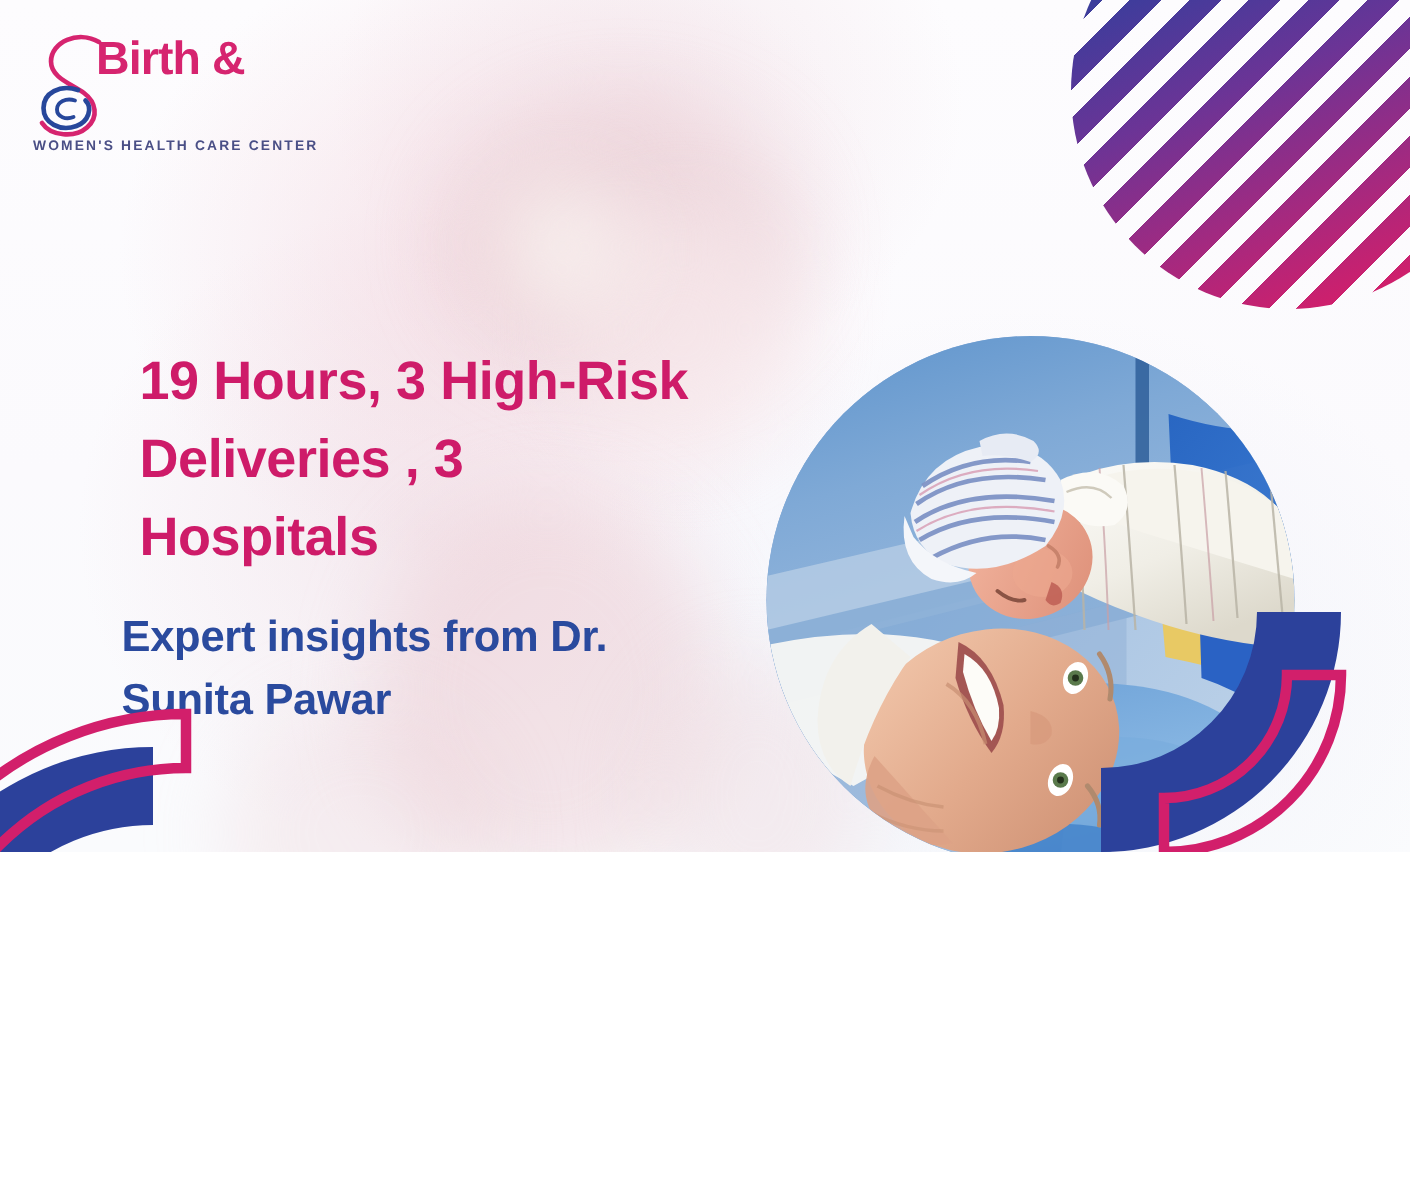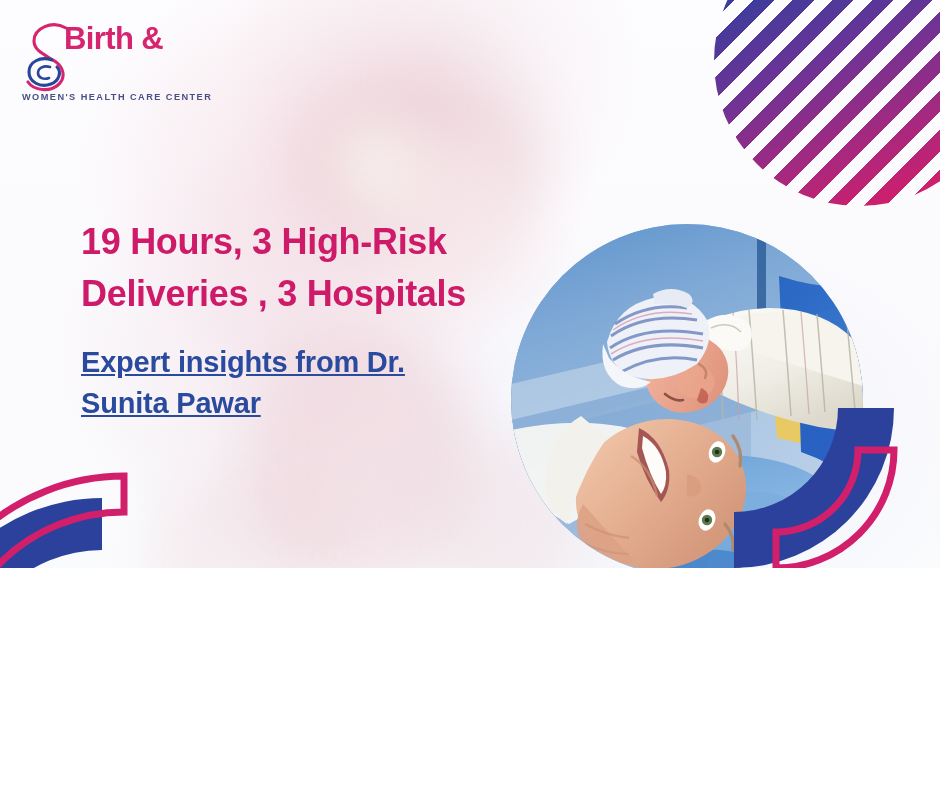--- a/index.html
+++ b/index.html
@@ -111,35 +111,34 @@
   }
 
   
   .copy {
     position: absolute;
     left: 81px;
     top: 216px;
     width: 400px;
   }
   .headline {
-    margin: 0;
+    margin: 12px;
     color: #ce1b69;
     font-size: 36px;
     font-weight: 700;
     line-height: 1.44;
     letter-spacing: -0.3px;
   }
   .subhead {
     margin: 22px 0 0 0;
     color: #2a4a9e;
     font-size: 29px;
     font-weight: 700;
     line-height: 1.42;
     letter-spacing: -0.2px;
-    text-decoration: underline;
   }
 
   
   .photo {
     position: absolute;
     left: 511px;
     top: 224px;
     width: 352px;
     height: 352px;
     border-radius: 50%;

